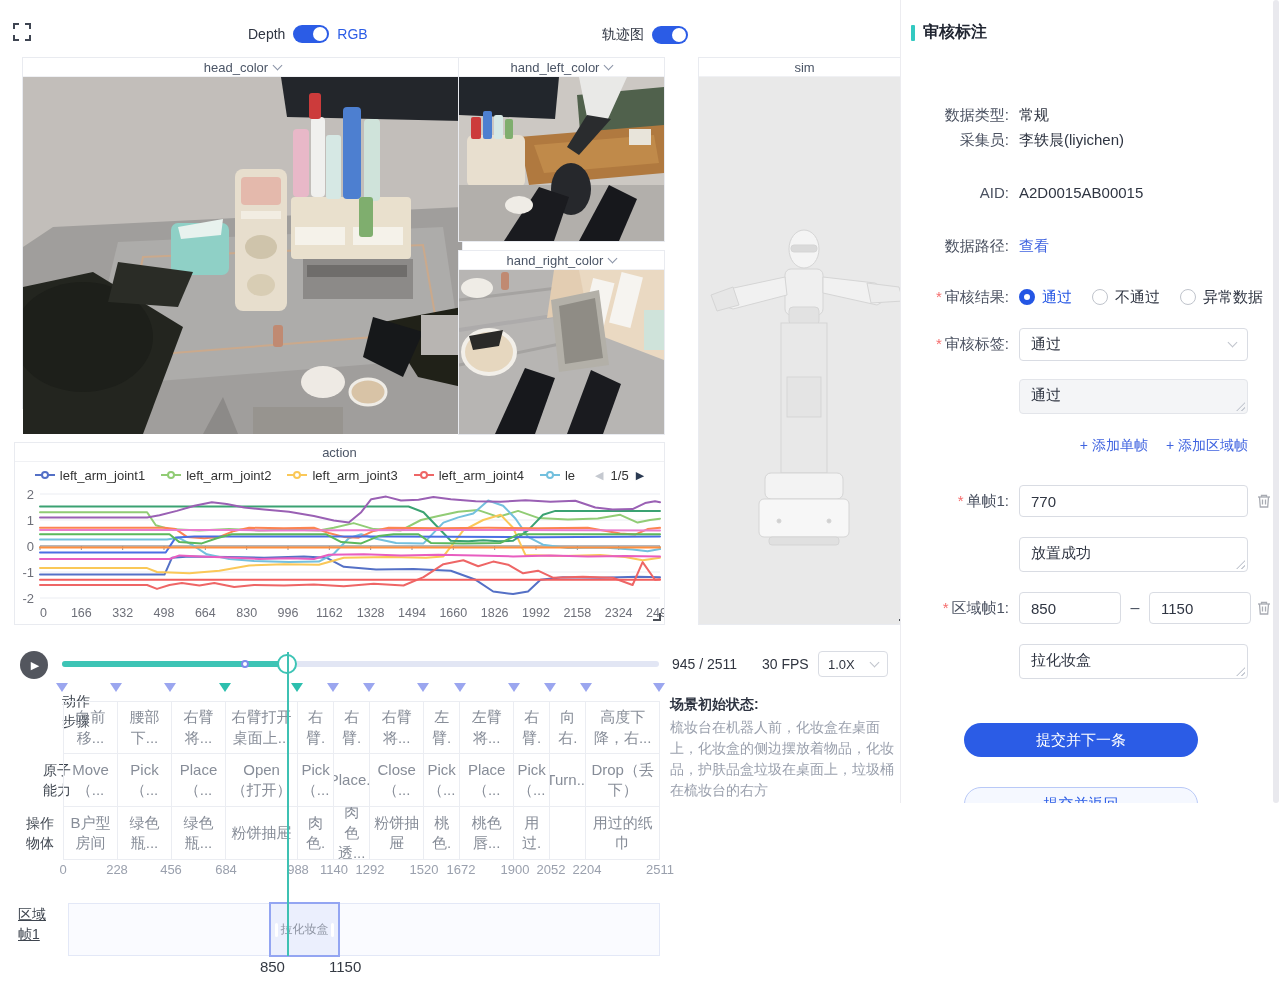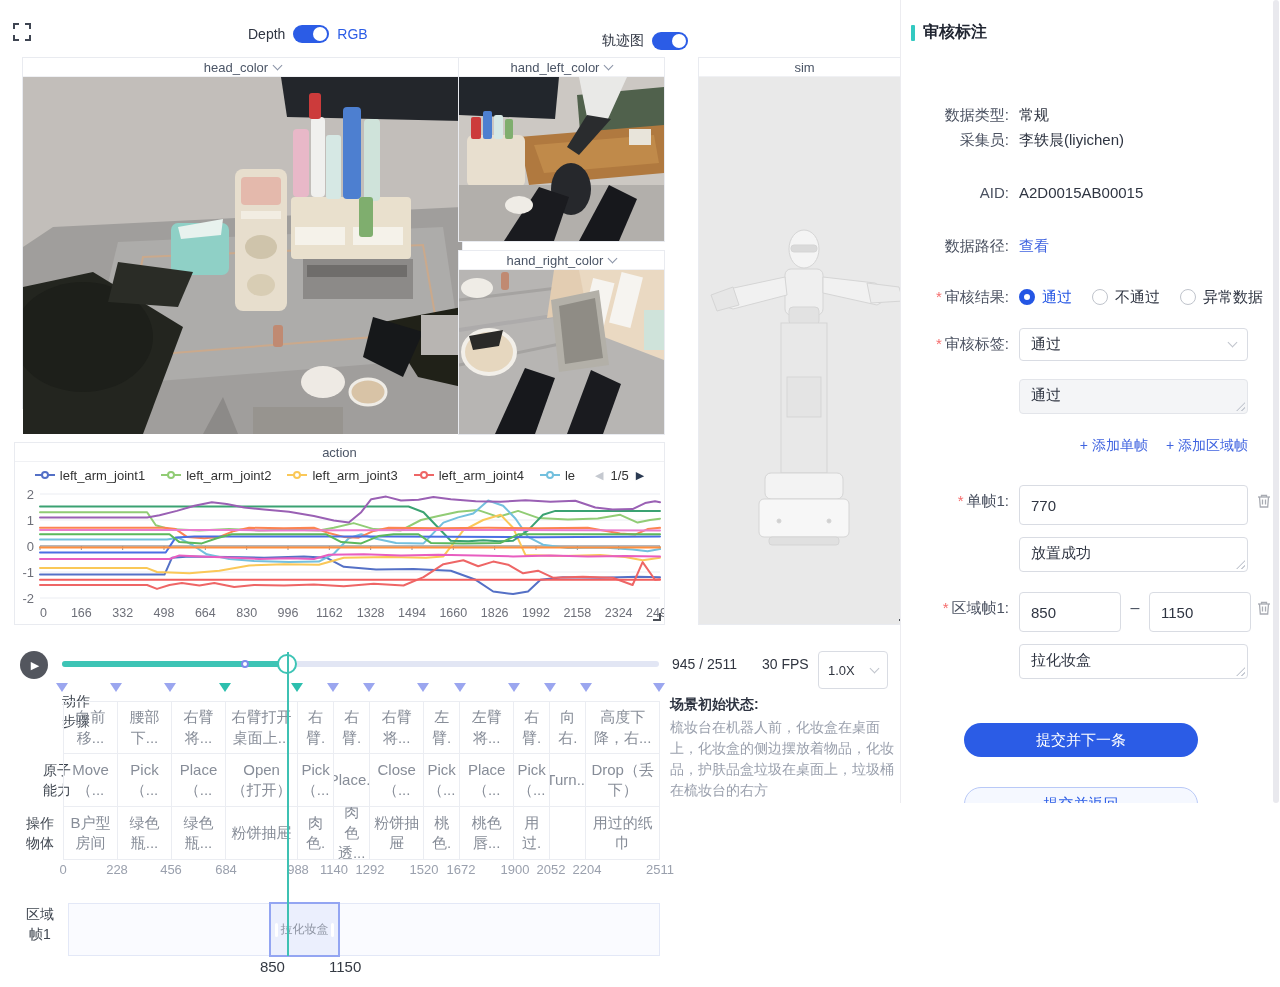--- a/index.html
+++ b/index.html
@@ -34,42 +34,42 @@
 
   
   .play-btn { left:20px; top:651px; width:28px; height:28px; border-radius:50%; background:#53565e; color:#fff;
               display:flex; align-items:center; justify-content:center; font-size:11px; cursor:pointer; padding-left:2px; }
   .slider-track { left:62px; top:661px; width:597px; height:6px; border-radius:3px; background:#e2e6f4; cursor:pointer; }
   .slider-fill { position:absolute; left:0; top:0; height:6px; border-radius:3px; background:#3dc4b5; }
   .slider-handle { position:absolute; top:-7px; width:20px; height:20px; border-radius:50%; background:#fff; border:2px solid #3dc4b5; cursor:grab; }
   .slider-dot { position:absolute; top:-1px; width:8px; height:8px; border-radius:50%; background:#fff; border:2px solid #7d8bea; }
   .counter { font-size:14px; color:#303540; }
   .speed-box { left:818px; top:651px; width:70px; height:17px; border:1px solid #d9dce3; border-radius:4px;
-               display:flex; align-items:center; justify-content:space-between; padding:18px 9px; font-size:13px; color:#303540; cursor:pointer; }
+               display:flex; align-items:center; justify-content:space-between; padding:12px 9px; font-size:13px; color:#303540; cursor:pointer; }
   .marker { position:absolute; top:683px; width:0; height:0; border-left:6px solid transparent; border-right:6px solid transparent; border-top:9px solid #9ba6ef; }
   .playhead { left:287px; top:652px; width:2px; height:304px; background:#3ec1b3; z-index:5; }
 
   
   .scene { left:670px; top:694px; width:224px; font-size:14px; line-height:1.5; }
   .scene-title { font-weight:bold; color:#2f3542; }
   .scene-text { color:#9aa0ad; margin-top:2px; }
 
   
   .row-label { position:absolute; left:18px; width:44px; height:53px; display:flex; align-items:center; justify-content:center;
                text-align:center; font-size:14px; color:#3f4650; line-height:1.4; white-space:pre-line; }
   #step-table { position:absolute; left:63px; top:701px; width:597px; height:159px; display:flex; border:1px solid #ebedf2; }
   .step-col { border-right:1px solid #ebedf2; display:flex; flex-direction:column; }
   .step-col:last-child { border-right:none; }
   .step-cell { height:53px; border-bottom:1px solid #ebedf2; display:flex; align-items:center; justify-content:center;
                text-align:center; font-size:15px; color:#878d98; line-height:1.35; padding:0 3px; overflow:hidden; }
   .step-col .step-cell:last-child { border-bottom:none; }
   .axis-tick { position:absolute; top:862px; transform:translateX(-50%); font-size:13px; color:#9aa0ad; }
 
   
-  .region-label { position:absolute; left:18px; top:905px; width:44px; text-align:center; font-size:14px; color:#3f4650; line-height:1.4; white-space:pre-line; }
+  .region-label { position:absolute; left:18px; top:905px; width:44px; font-size:14px; color:#3f4650; line-height:1.4; white-space:pre-line;text-decoration:underline; }
   .region-track { left:68px; top:903px; width:592px; height:53px; background:#fafbff; border:1px solid #e3e8f7; }
   .region-box { position:absolute; top:-2px; height:55px; border:2px solid #93a5f2; background:rgba(223,230,252,0.55);
                 display:flex; align-items:center; justify-content:center; font-size:12px; color:#8e94a3; cursor:grab; }
   .region-handle { position:absolute; top:50%; transform:translateY(-50%); width:3px; height:14px; background:#fff; border-radius:2px; cursor:ew-resize; }
   .region-frame-label { position:absolute; top:958px; transform:translateX(-50%); font-size:15px; color:#343a43; }
 
   
   .right-panel { left:900px; top:0; width:380px; height:803px; background:#fff; border-left:1px solid #ececf0; overflow:hidden; }
   .rp-scrollbar { position:absolute; right:1px; top:0; width:6px; height:803px; background:#e9e9ee; border-radius:3px; }
   .rp-header { position:absolute; left:10px; top:22px; display:flex; align-items:center; gap:8px; }
@@ -86,21 +86,21 @@
   .radio-item.selected .radio-circle { border:5px solid #2456e4; }
   .radio-item.selected .radio-text { color:#2456e4; }
   .rp-select { margin-left:10px; width:229px; height:33px; border:1px solid #d9dce3; border-radius:4px; background:#fff;
                display:flex; align-items:center; justify-content:space-between; padding:0 11px; font-size:15px; color:#2f3542; cursor:pointer; }
   .rp-textarea { margin-left:118px; width:229px; height:35px; border:1px solid #d9dce3; border-radius:4px; background:#fff;
                  font-size:15px; color:#2f3542; padding:6px 11px; position:relative; }
   .rp-textarea.muted { background:#f4f5f7; border-color:#e3e5ea; }
   .resize-grip { position:absolute; right:2px; bottom:2px; width:9px; height:9px;
                  background:repeating-linear-gradient(-45deg, transparent 0 2px, #c8ccd4 2px 3.5px);
                  clip-path:polygon(100% 0, 100% 100%, 0 100%); }
-  .rp-input { height:40px; border:1px solid #d9dce3; border-radius:4px; background:#fff; font-size:15px; color:#2f3542;
+  .rp-input { height:32px; border:1px solid #d9dce3; border-radius:4px; background:#fff; font-size:15px; color:#2f3542;
               display:flex; align-items:center; padding:0 11px; }
   .trash-btn { position:absolute; left:355px; top:8px; width:16px; height:16px; cursor:pointer; }
   .add-links { position:absolute; left:118px; width:229px; display:flex; justify-content:flex-end; gap:18px; font-size:14px; }
   .rp-btn { position:absolute; left:63px; width:234px; height:34px; border-radius:17px; display:flex; align-items:center; justify-content:center;
             font-size:15px; cursor:pointer; }
   .rp-btn.primary { background:#2b5ce6; color:#fff; }
   .rp-btn.secondary { background:#f5f8ff; color:#2b5ce6; border:1px solid #b9c9f7; }
 </style>
 </head>
 <body>
@@ -115,21 +115,21 @@
         <path d="M7 18 H2 V13"></path>
     </svg>
   </div>
   <div class="abs toggle-group" style="left:248px; top:25px;">
     <span>Depth</span>
     <span class="switch">
         <span class="knob"></span>
       </span>
     <span class="rgb-label">RGB</span>
   </div>
-  <div class="abs toggle-group" style="left:602px; top:32px;">
+  <div class="abs toggle-group" style="left:602px; top:26px;">
     <span>轨迹图</span>
     <span class="switch">
         <span class="knob"></span>
       </span>
   </div>
 
   <div class="panel" style="left:22px; top:57px; width:441px; height:352px;">
     <div class="panel-header">
       <span>head_color</span>
       <span class="caret"></span>

